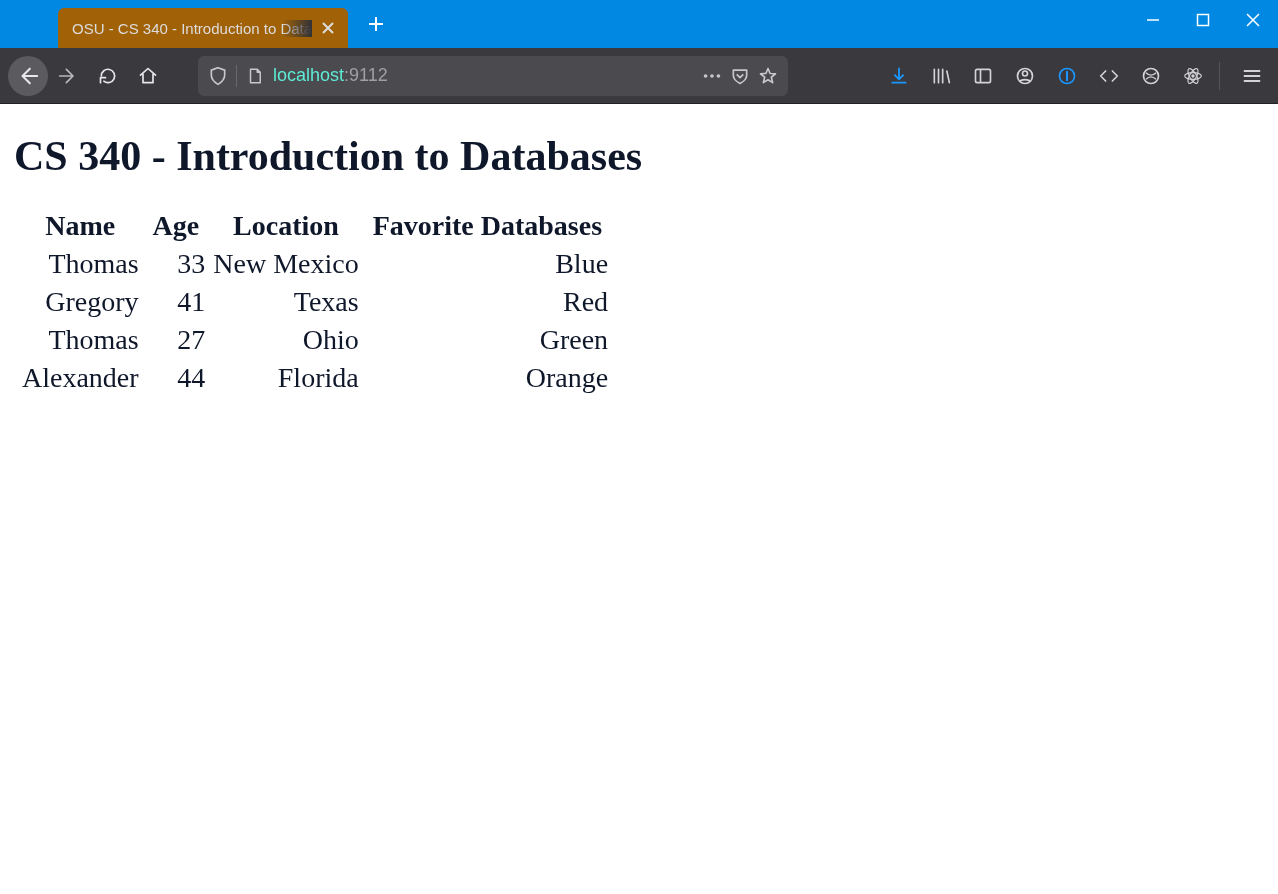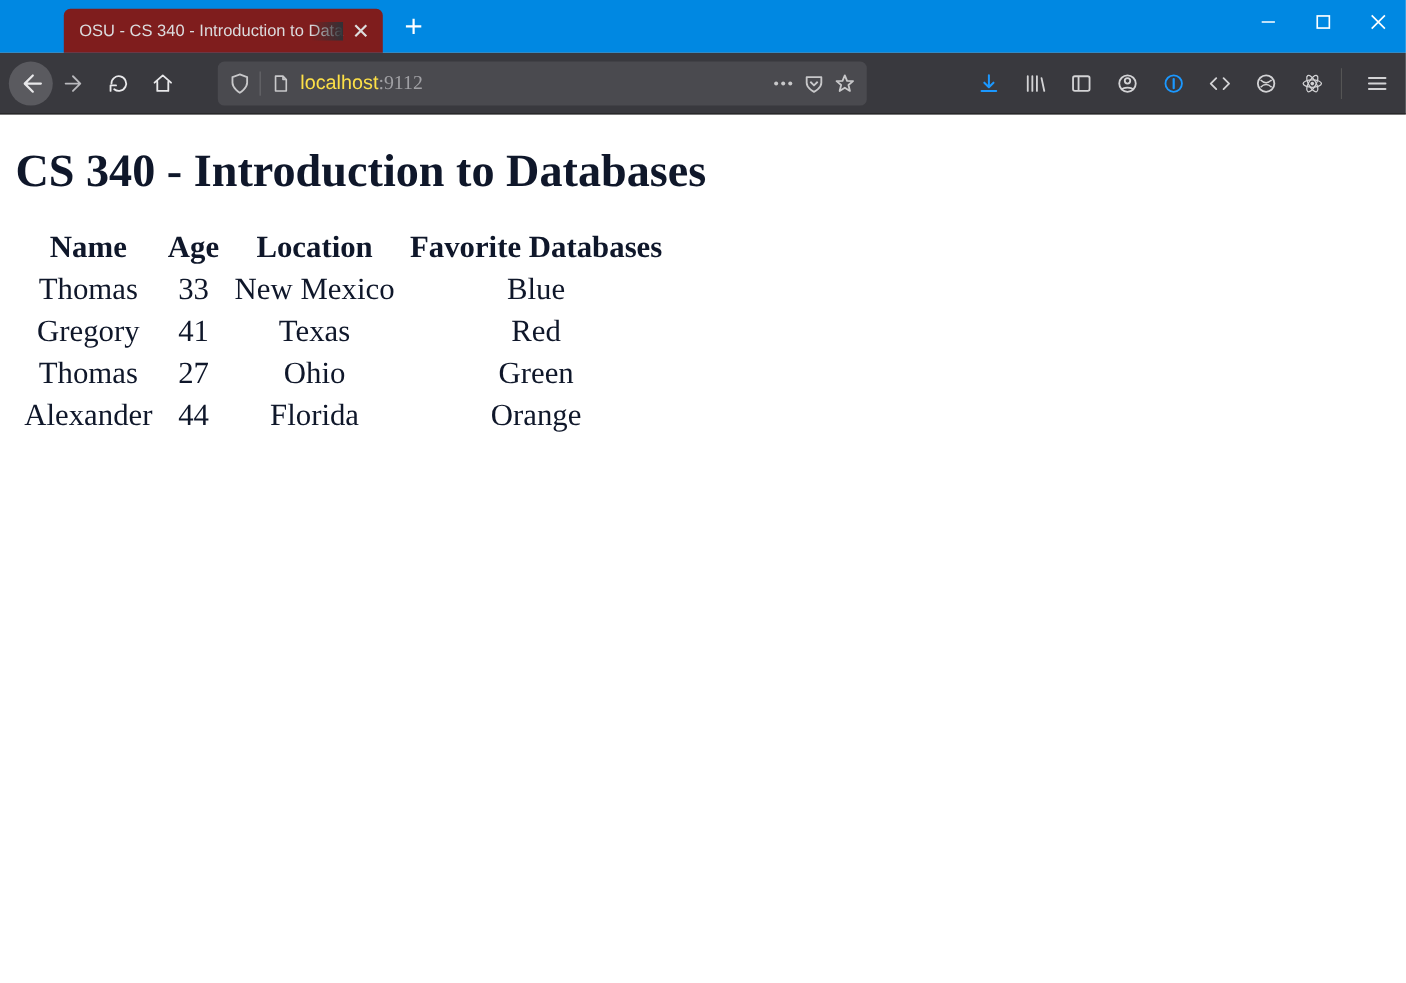--- a/index.html
+++ b/index.html
@@ -2,51 +2,51 @@
 <html><head>
 <meta charset="utf-8">
 <style>
   * { box-sizing: border-box; }
   body { margin:0; padding:0; font-family: Arial, sans-serif; background:#fff; width:1278px; height:894px; overflow:hidden;}
   .window { width:1278px; height:894px; background:#fff; position:relative; }
 
   
   .titlebar { height:48px; background:#0088e2; display:flex; align-items:flex-start; }
   .tab-strip { display:flex; align-items:flex-end; height:48px; padding-left:58px; }
-  .tab { background:#7f1d1d; color:#dcdcde; height:40px; margin-top:8px; border-radius:6px 6px 0 0; display:flex; align-items:center; padding:0 10px 0 14px; font-size:15px; min-width:280px; max-width:330px; }
+  .tab { background:#a16207; color:#dcdcde; height:40px; margin-top:8px; border-radius:6px 6px 0 0; display:flex; align-items:center; padding:0 10px 0 14px; font-size:15px; min-width:280px; max-width:330px; }
   .tab-label { flex:1; overflow:hidden; white-space:nowrap; text-overflow:clip; position:relative; }
   .tab-label::after { content:""; position:absolute; right:0; top:0; bottom:0; width:30px; background:linear-gradient(to right, rgba(49,49,54,0), #313136); }
   .tab-close { width:20px; height:20px; display:flex; align-items:center; justify-content:center; margin-left:6px; color:#ddd; }
   .newtab { width:36px; height:36px; display:flex; align-items:center; justify-content:center; color:#fff; margin-left:10px; align-self:center; }
   .win-controls { margin-left:auto; display:flex; }
   .win-btn { width:50px; height:40px; display:flex; align-items:center; justify-content:center; color:#fff; }
 
   
   .toolbar { height:56px; background:#39393e; display:flex; align-items:center; padding:0 8px; border-bottom:1px solid #222; }
   .nav-btn { width:40px; height:40px; display:flex; align-items:center; justify-content:center; color:#b9b9bd; border-radius:50%; }
   .nav-btn.enabled { color:#e8e8ea; }
   .nav-back { background:#5a5a5f; }
   .urlbar { flex:0 0 590px; height:40px; background:#4a4a4f; border-radius:6px; display:flex; align-items:center; padding:0 6px; margin-left:30px; }
   .urlbar .ic { width:28px; height:28px; display:flex; align-items:center; justify-content:center; color:#c8c8ca; }
   .url-sep { width:1px; height:22px; background:#6a6a6e; margin:0 4px; }
   .url-text { flex:1; color:#fff; font-size:18px; padding-left:4px; white-space:nowrap; }
-  .url-text .host { color:#fde047; }
-  .url-text .port { color:#a0a0a4;font-family:Liberation Serif, serif; }
+  .url-text .host { color:#5eead4; }
+  .url-text .port { color:#a0a0a4; }
   .toolbar-right { display:flex; align-items:center; margin-left:auto; }
   .tb-ic { width:36px; height:36px; display:flex; align-items:center; justify-content:center; color:#d3d3d5; margin-left:6px; }
   .tb-sep { width:1px; height:28px; background:#555; margin:0 8px; }
   svg { display:block; }
 
   
   .page { padding:10px 14px; color:#0f172a; }
   .page h1 { font-family:"Times New Roman", Times, serif; font-weight:bold; font-size:42px; margin:18px 0 24px 0; }
   .page p { font-family:"Times New Roman", Times, serif; font-size:21px; margin:0 0 26px 0; }
   table.data { font-family:"Times New Roman", Times, serif; font-size:28px; border-collapse:separate; border-spacing:4px 6px; margin-left:2px; }
   table.data th { text-align:center; font-weight:bold; padding:0 8px; }
-  table.data td { text-align:center; padding:0 2px; vertical-align:top;margin-top:44px; }
+  table.data td { text-align:right; padding:0 2px; vertical-align:top;margin-top:44px; }
 </style>
 </head>
 <body>
 
 <div class="window">
 
   <div class="titlebar">
     <div class="tab-strip">
       <div class="tab">
         <span class="tab-label">OSU - CS 340 - Introduction to Data</span>

